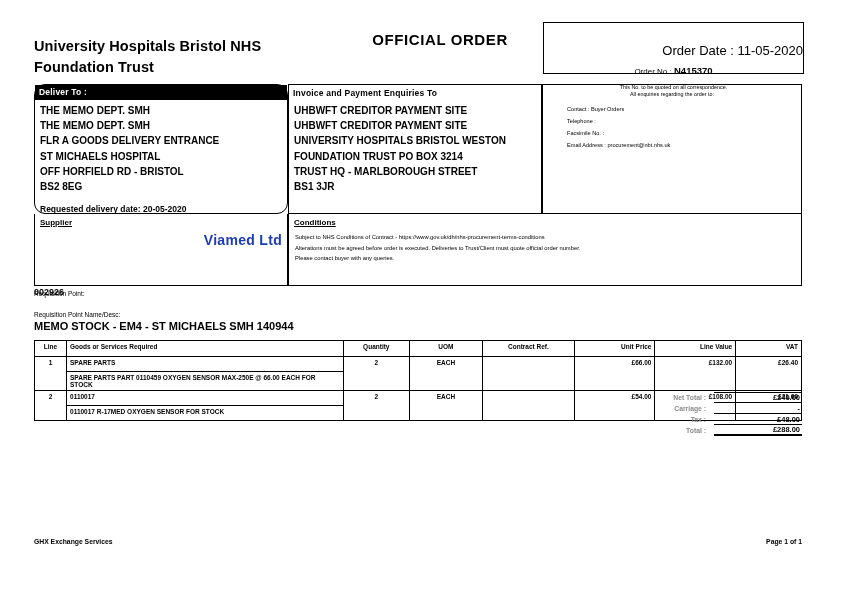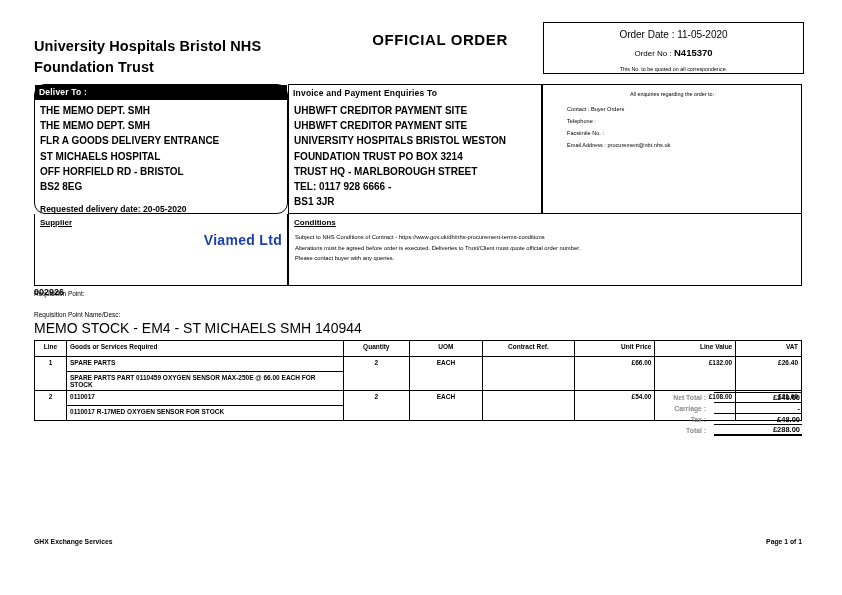--- a/index.html
+++ b/index.html
@@ -43,22 +43,23 @@
   .order-box {
     position: absolute;
     left: 543px;
     top: 22px;
     width: 259px;
     height: 50px;
     border: 1px solid #000;
     text-align: center;
   }
   .order-box .line1 {
-    margin-top: 6px;
-    font-size: 10px;
+    margin-top: 20px;
+    font-size: 13px;
+    text-align: right;
   }
   .order-box .line2 {
     margin-top: 7px;
     font-size: 8px;
   }
   .order-box .line2 b {
     font-size: 9.5px;
   }
   .order-box .line3 {
     margin-top: 8px;
@@ -149,22 +150,22 @@
     font-weight: bold;
   }
   .req-name-lbl {
     position: absolute;
     left: 34px; top: 311px;
     font-size: 6.5px;
   }
   .req-name-val {
     position: absolute;
     left: 34px; top: 320px;
-    font-size: 14px;
-    font-weight: normal;
+    font-size: 11px;
+    font-weight: bold;
   }
 
   
   .items {
     position: absolute;
     left: 34px;
     top: 340px;
     width: 768px;
     border-collapse: collapse;
     font-size: 6.5px;
@@ -276,21 +277,20 @@
   </div>
 
   <div class="block blk-invoice">
     <div class="hdr-plain">Invoice and Payment Enquiries To</div>
     <div class="addr plain">
       <div>UHBWFT CREDITOR PAYMENT SITE</div>
       <div>UHBWFT CREDITOR PAYMENT SITE</div>
       <div>UNIVERSITY HOSPITALS BRISTOL WESTON</div>
       <div>FOUNDATION TRUST PO BOX 3214</div>
       <div>TRUST HQ - MARLBOROUGH STREET</div>
-      <div>TEL: 0117 928 6666 -</div>
       <div>BS1 3JR</div>
     </div>
   </div>
 
   <div class="block blk-enquiry">
     <div class="enq-top">All enquiries regarding the order to:</div>
     <div class="enq-lines">
       <div>Contact : Buyer Orders</div>
       <div>Telephone :</div>
       <div>Facsimile No. :</div>

